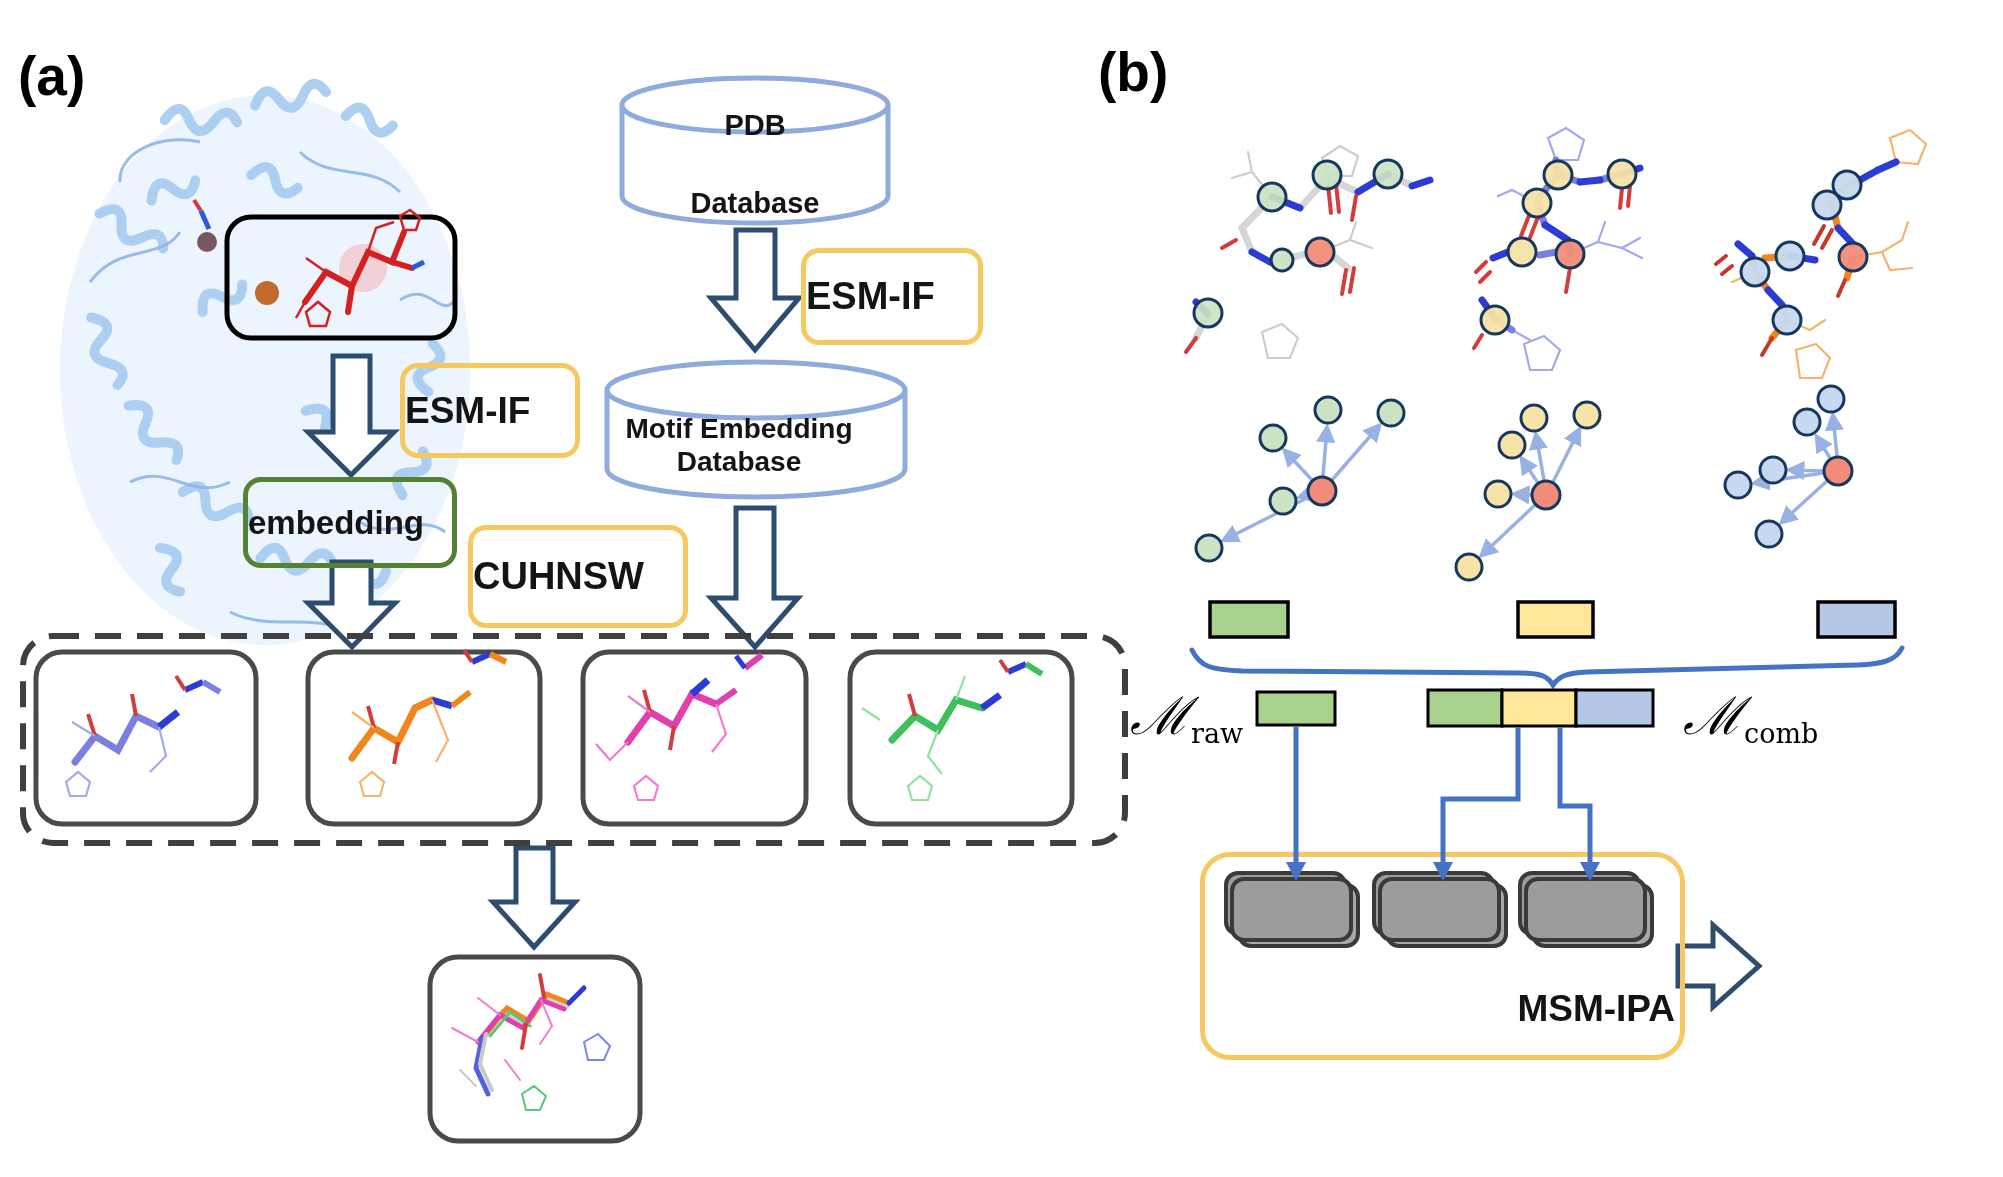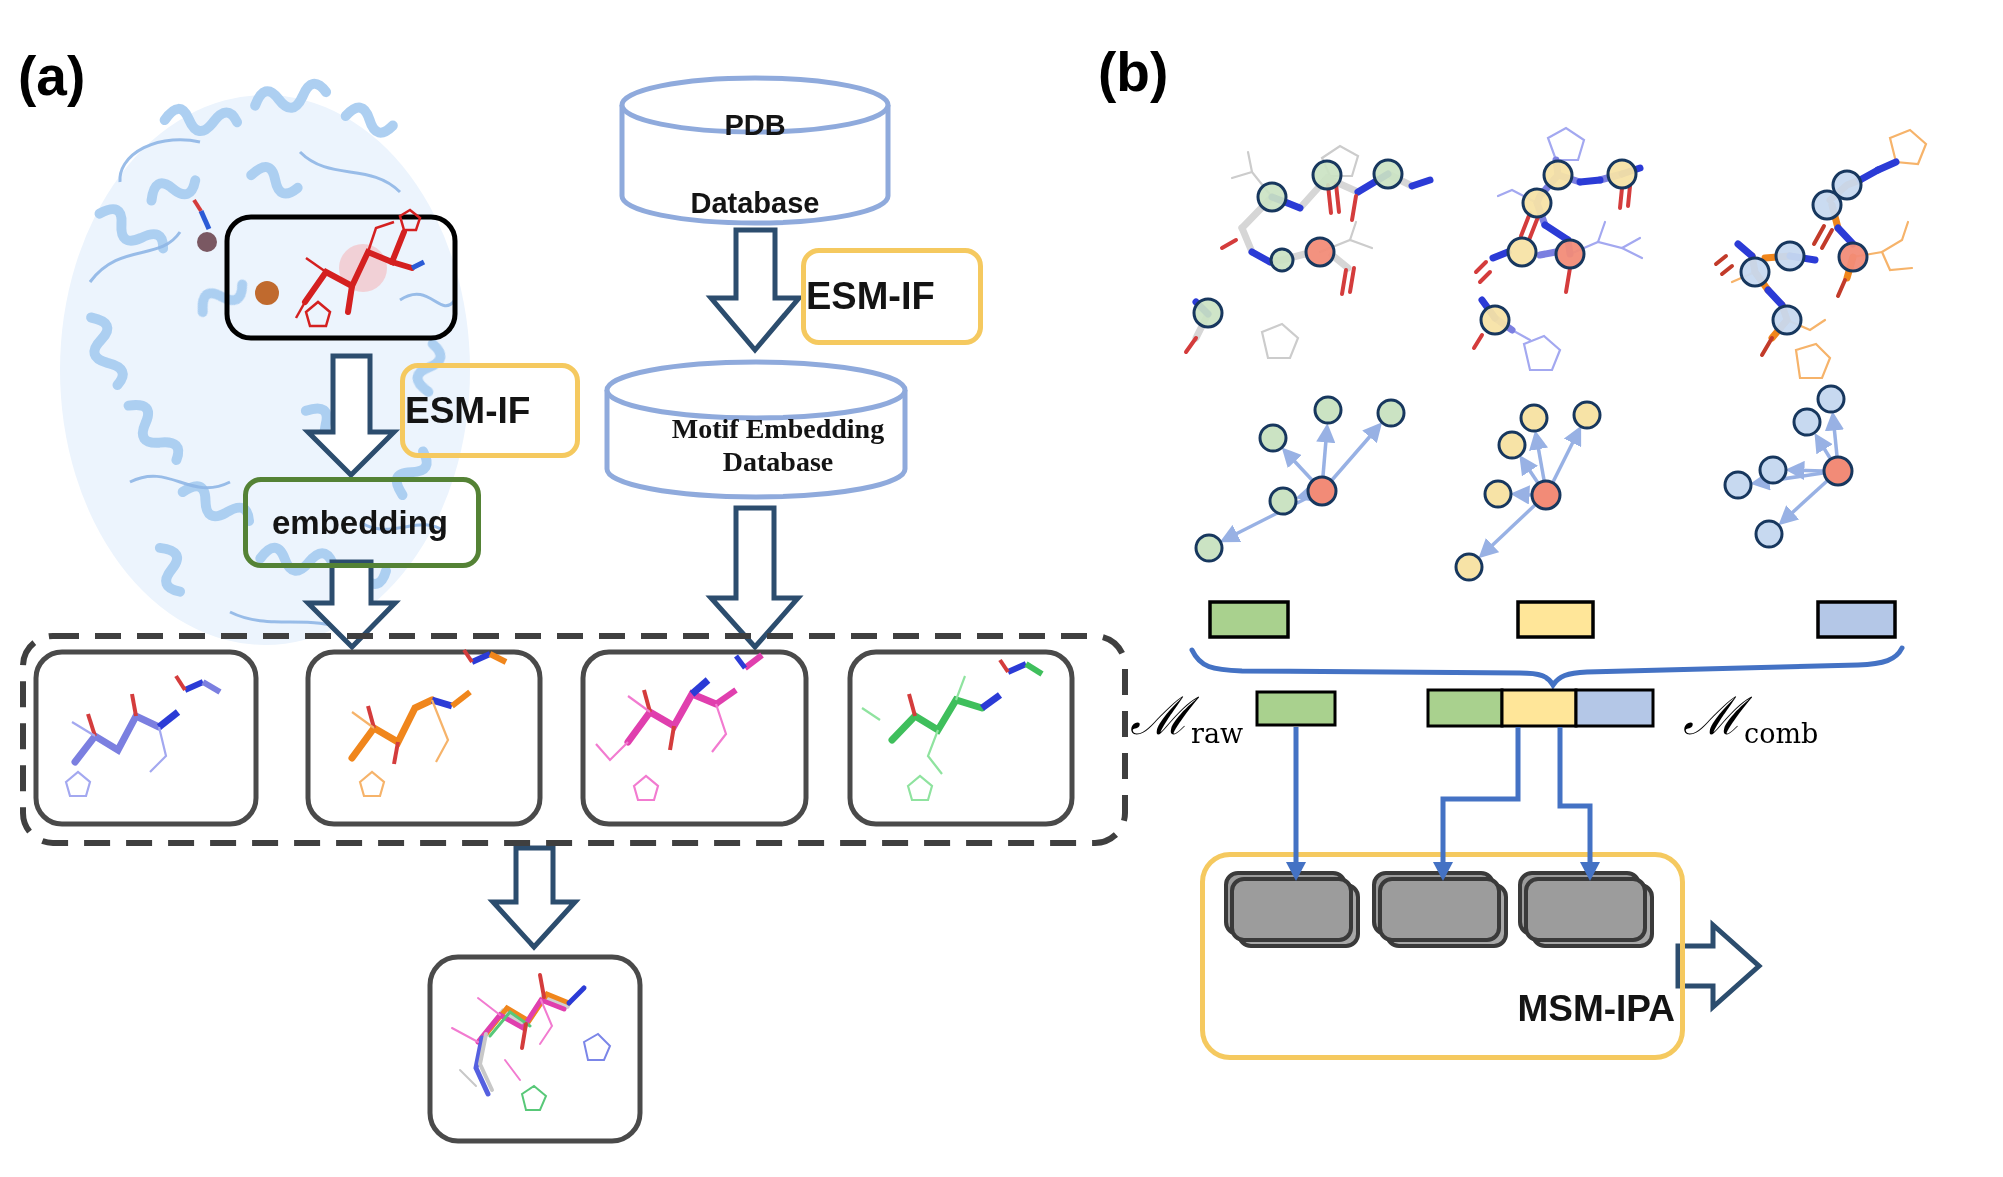--- a/index.html
+++ b/index.html
@@ -4,21 +4,21 @@
 <style>
   html,body{margin:0;padding:0;background:#fff;}
   .canvas{position:relative;width:2003px;height:1177px;background:#ffffff;overflow:hidden;
           font-family:"Liberation Sans",sans-serif;color:#141414;}
   .abs{position:absolute;}
   svg{position:absolute;left:0;top:0;}
   .panel-label{font-weight:bold;font-size:55px;color:#000;}
   .box{position:absolute;display:flex;align-items:center;justify-content:flex-start;
        border-radius:18px;font-weight:bold;color:#141414;background:transparent;text-align:center;}
   .ybox{border:5px solid #F5C95F;}
-  .gbox{border:5px solid #548235;padding-left:24px;}
+  .gbox{border:5px solid #548235;}
   .col{flex-direction:column;}
   .dbtext{position:absolute;display:flex;flex-direction:column;align-items:center;justify-content:center;
           font-weight:bold;color:#141414;text-align:center;line-height:1.18;}
   .mlabel{position:absolute;color:#000;}
   .mlabel .msym{font-family:"DejaVu Serif",serif;font-style:italic;font-weight:500;font-size:52px;}
   .mlabel .msub{font-family:"DejaVu Serif",serif;font-size:27px;position:relative;top:9px;left:1px;}
   .card{position:absolute;width:123px;height:65px;}
   .card::before,.card::after{content:"";position:absolute;inset:0;border-radius:14px;
        background:#9c9c9c;border:4px solid #3a3a3a;}
   .card::before{transform:translate(-13px,-12px);}
@@ -414,27 +414,30 @@
 </div>
 
 <div class="box ybox" style="left:801px;top:248px;width:172px;height:87px;font-size:38px;">
   <span>ESM-IF</span>
 </div>
 
 <div class="box gbox" style="left:243px;top:477px;width:204px;height:81px;font-size:33px;font-weight:600;">
   <span>embedding</span>
 </div>
 
+<div class="box ybox" style="left:468px;top:525px;width:210px;height:93px;font-size:38px;">
+  <span>CUHNSW</span>
+</div>
 
 <div class="dbtext" style="left:622px;top:118px;width:266px;height:92px;font-size:29px;gap:43px;">
   <span>PDB</span>
   <span>Database</span>
 </div>
 
-<div class="dbtext" style="left:629px;top:405px;width:298px;height:80px;font-size:28px;font-family:Liberation Serif, serif;">
+<div class="dbtext" style="left:590px;top:405px;width:298px;height:80px;font-size:28px;">
   <span>Motif Embedding</span>
   <span>Database</span>
 </div>
 
 
 <div class="mlabel" style="left:1130px;top:678px;">
   <span class="msym">ℳ</span><span class="msub">raw</span>
 </div>
 <div class="mlabel" style="left:1683px;top:678px;">
   <span class="msym">ℳ</span><span class="msub">comb</span>

